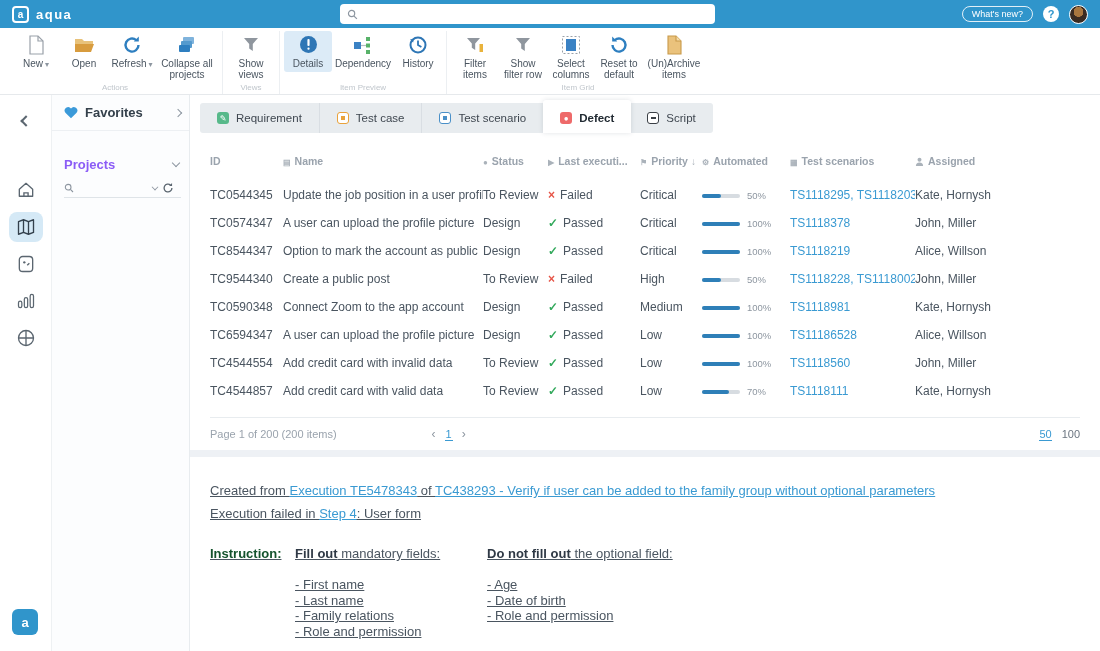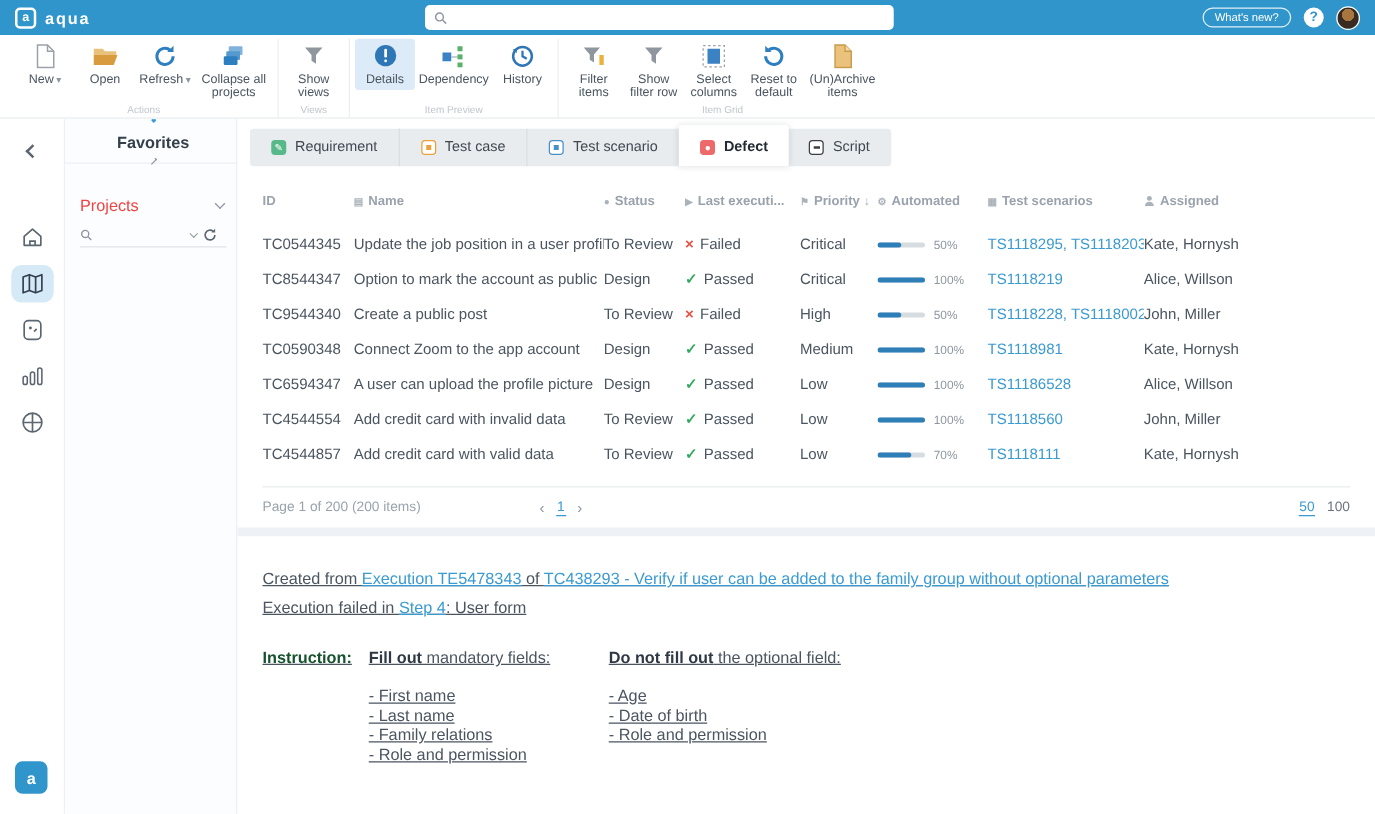--- a/index.html
+++ b/index.html
@@ -37,24 +37,24 @@
   .tcaption{font-size:8px; color:#c0c6cc; text-align:center; margin-top:auto; padding-bottom:2px;}
   
   .rail{position:absolute; top:95px; left:0; width:52px; bottom:0; background:#fff; border-right:1px solid #eef1f3;}
   .rail-back{margin:14px auto 0 auto; width:24px; height:24px; display:flex; align-items:center; justify-content:center; cursor:pointer;}
   .rail-nav{margin-top:42px; display:flex; flex-direction:column; align-items:center; gap:7px;}
   .rail-item{width:34px; height:30px; border-radius:8px; display:flex; align-items:center; justify-content:center; cursor:pointer;}
   .rail-item.active{background:#d5e9f6;}
   .rail-logo{position:absolute; bottom:16px; left:12px; width:26px; height:26px; background:var(--accent); border-radius:6px; color:#fff; font-weight:bold; font-size:13px; display:flex; align-items:center; justify-content:center; cursor:pointer;}
   
   .sidepanel{position:absolute; top:95px; left:52px; width:138px; bottom:0; background:#fcfdfe; border-right:1px solid #e8ecef;}
-  .fav-row{height:36px; display:flex; align-items:center; gap:7px; padding:0 8px 0 12px; border-bottom:1px solid #edf0f3; cursor:pointer;flex-direction:column;}
+  .fav-row{height:36px; display:flex; align-items:center; gap:7px; padding:0 8px 0 12px; border-bottom:1px solid #edf0f3; cursor:pointer;}
   .fav-label{font-size:13px; font-weight:bold; color:#34404b; flex:1;}
   .proj-head{margin:26px 10px 0 12px; display:flex; align-items:center;}
-  .proj-label{font-size:13px; font-weight:normal; color:#ef4444; flex:1;}
+  .proj-label{font-size:13px; font-weight:bold; color:#8b5cf6; flex:1;}
   .psearch{margin:10px 8px 0 12px; display:flex; align-items:center; gap:4px; border-bottom:1px solid #dfe4e8; padding-bottom:3px;}
   .psearch input{border:none; outline:none; background:transparent; width:70px; font-size:11px; font-family:inherit;}
   .tree{margin-top:10px;}
   .tree-project{display:flex; align-items:center; gap:5px; padding:4px 6px 4px 10px; cursor:pointer;}
   .tree-project-label{font-size:13px; font-weight:bold; color:#2f3a45; flex:1;}
   .kebab{color:#8d96a0; font-size:12px; letter-spacing:0; line-height:10px; cursor:pointer;}
   .tree-folder{display:flex; align-items:center; gap:7px; padding:5px 6px 5px 24px; cursor:pointer; font-size:13px; color:#3f4a55;}
   .tree-folder.selected{background:#d9ebf7;}
   .folder-ic{width:14px; height:11px; background:#f4c64d; border-radius:2px; position:relative;}
   .folder-ic:before{content:""; position:absolute; top:-3px; left:0; width:6px; height:3px; background:#f4c64d; border-radius:2px 2px 0 0;}
@@ -411,20 +411,30 @@
       <td>TC0544345</td>
       <td>Update the job position in a user profile</td>
       <td>To Review</td>
       <td><span class="ricon failed">×</span><span>Failed</span></td>
       <td>Critical</td>
       <td><span class="bar"><i style="width: 50%;"></i></span><span class="pct">50%</span></td>
       <td><a class="ts-link">TS1118295, TS1118203</a></td>
       <td>Kate, Hornysh</td>
     </tr>
 
+    <tr>
+      <td>TC0574347</td>
+      <td>A user can upload the profile picture</td>
+      <td>Design</td>
+      <td><span class="ricon passed">✓</span><span>Passed</span></td>
+      <td>Critical</td>
+      <td><span class="bar"><i style="width: 100%;"></i></span><span class="pct">100%</span></td>
+      <td><a class="ts-link">TS1118378</a></td>
+      <td>John, Miller</td>
+    </tr>
 
     <tr>
       <td>TC8544347</td>
       <td>Option to mark the account as public</td>
       <td>Design</td>
       <td><span class="ricon passed">✓</span><span>Passed</span></td>
       <td>Critical</td>
       <td><span class="bar"><i style="width: 100%;"></i></span><span class="pct">100%</span></td>
       <td><a class="ts-link">TS1118219</a></td>
       <td>Alice, Willson</td>

